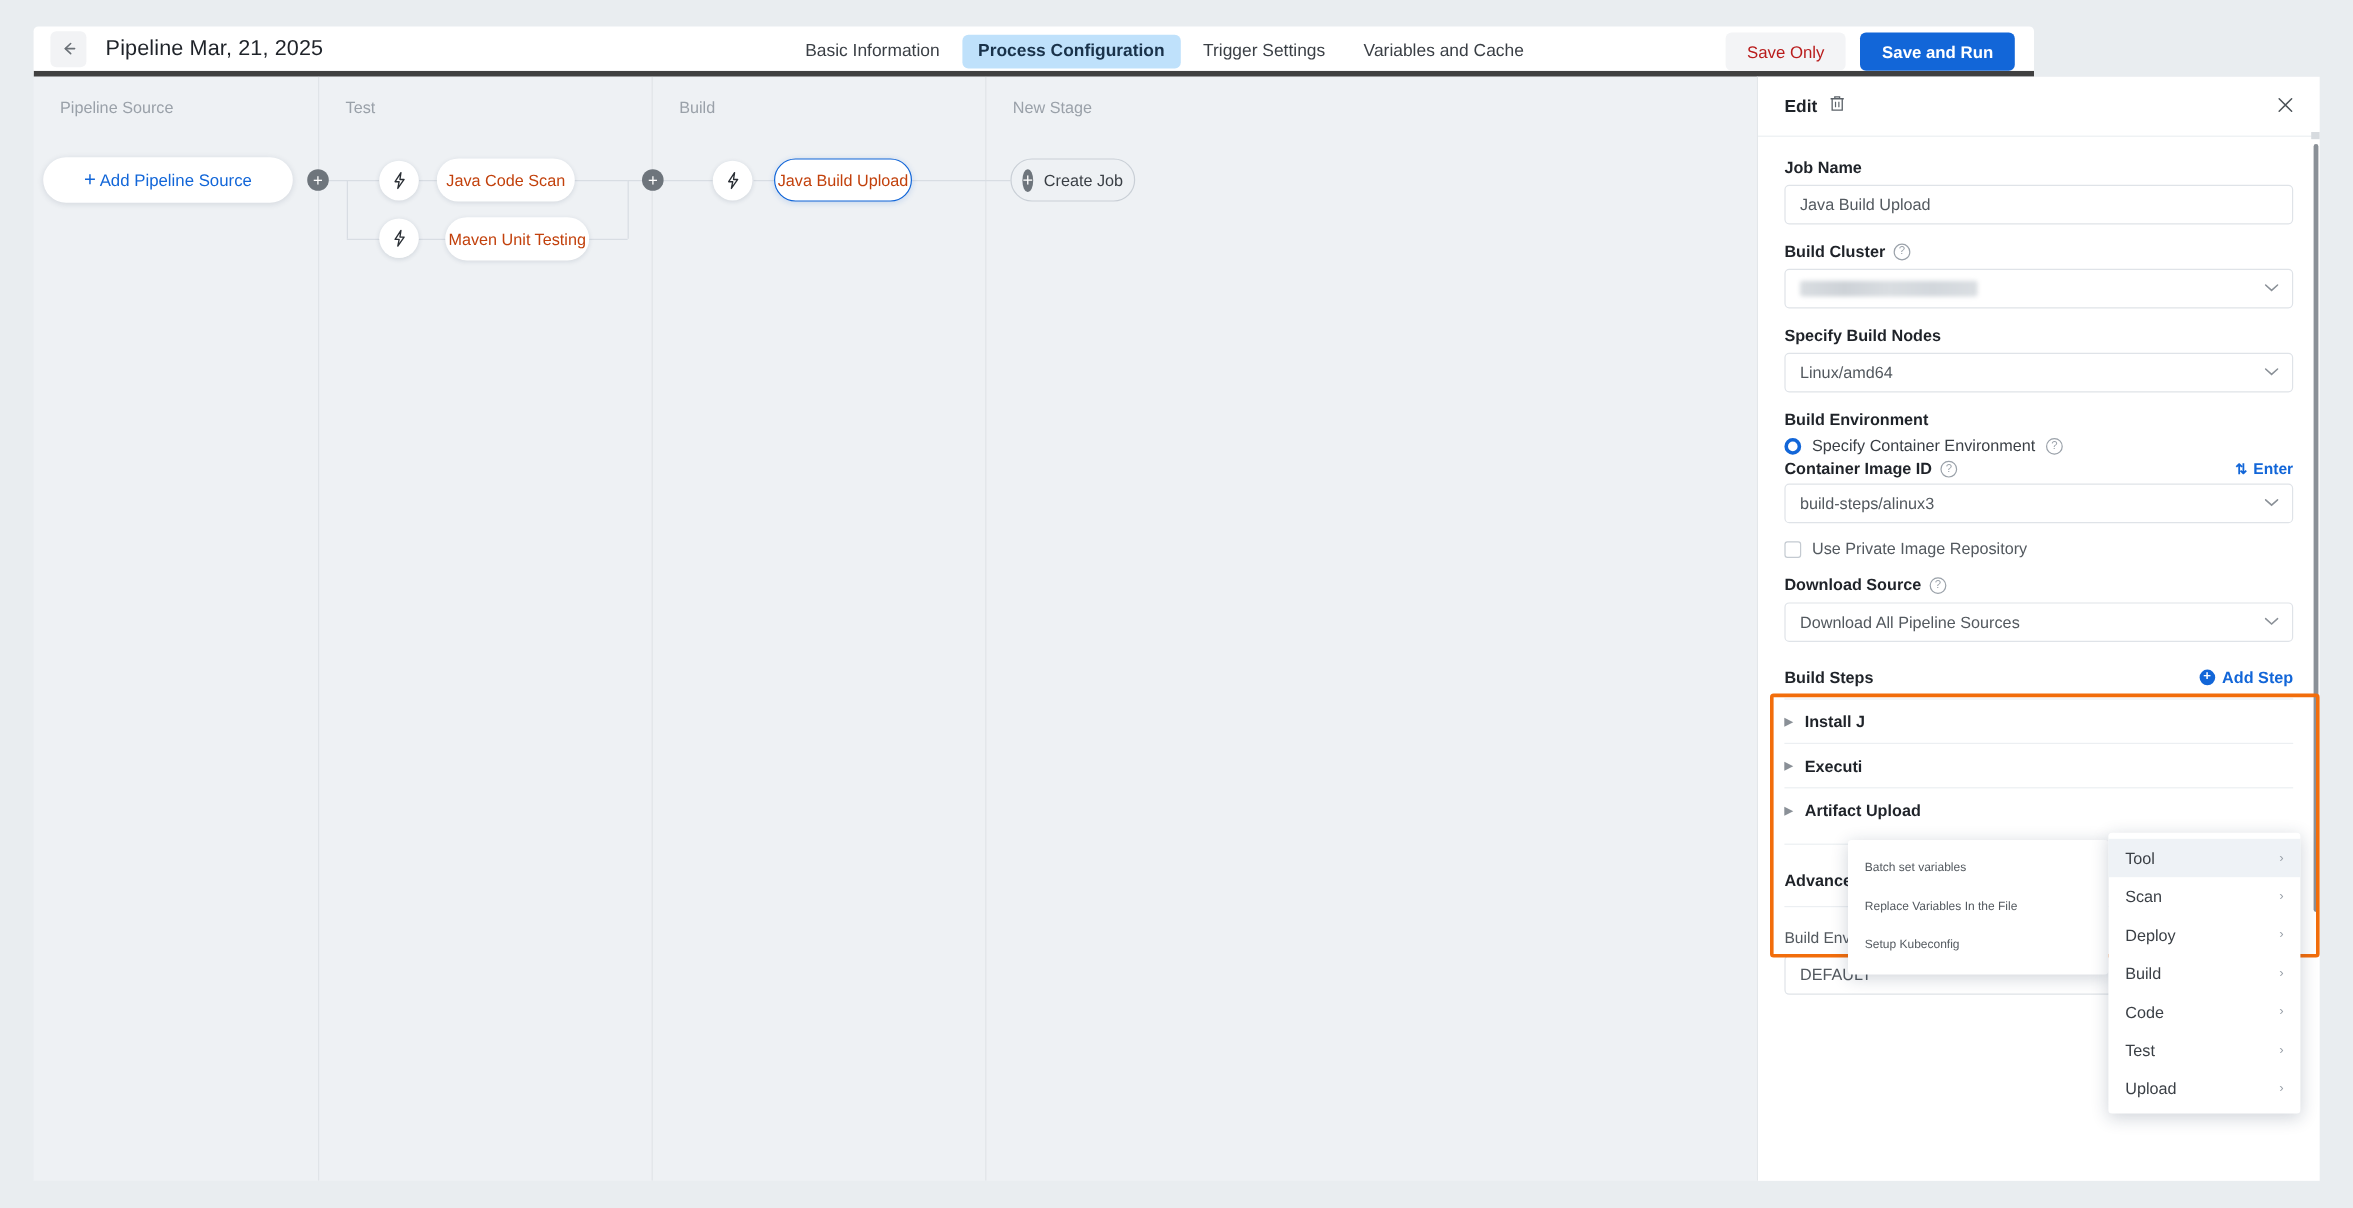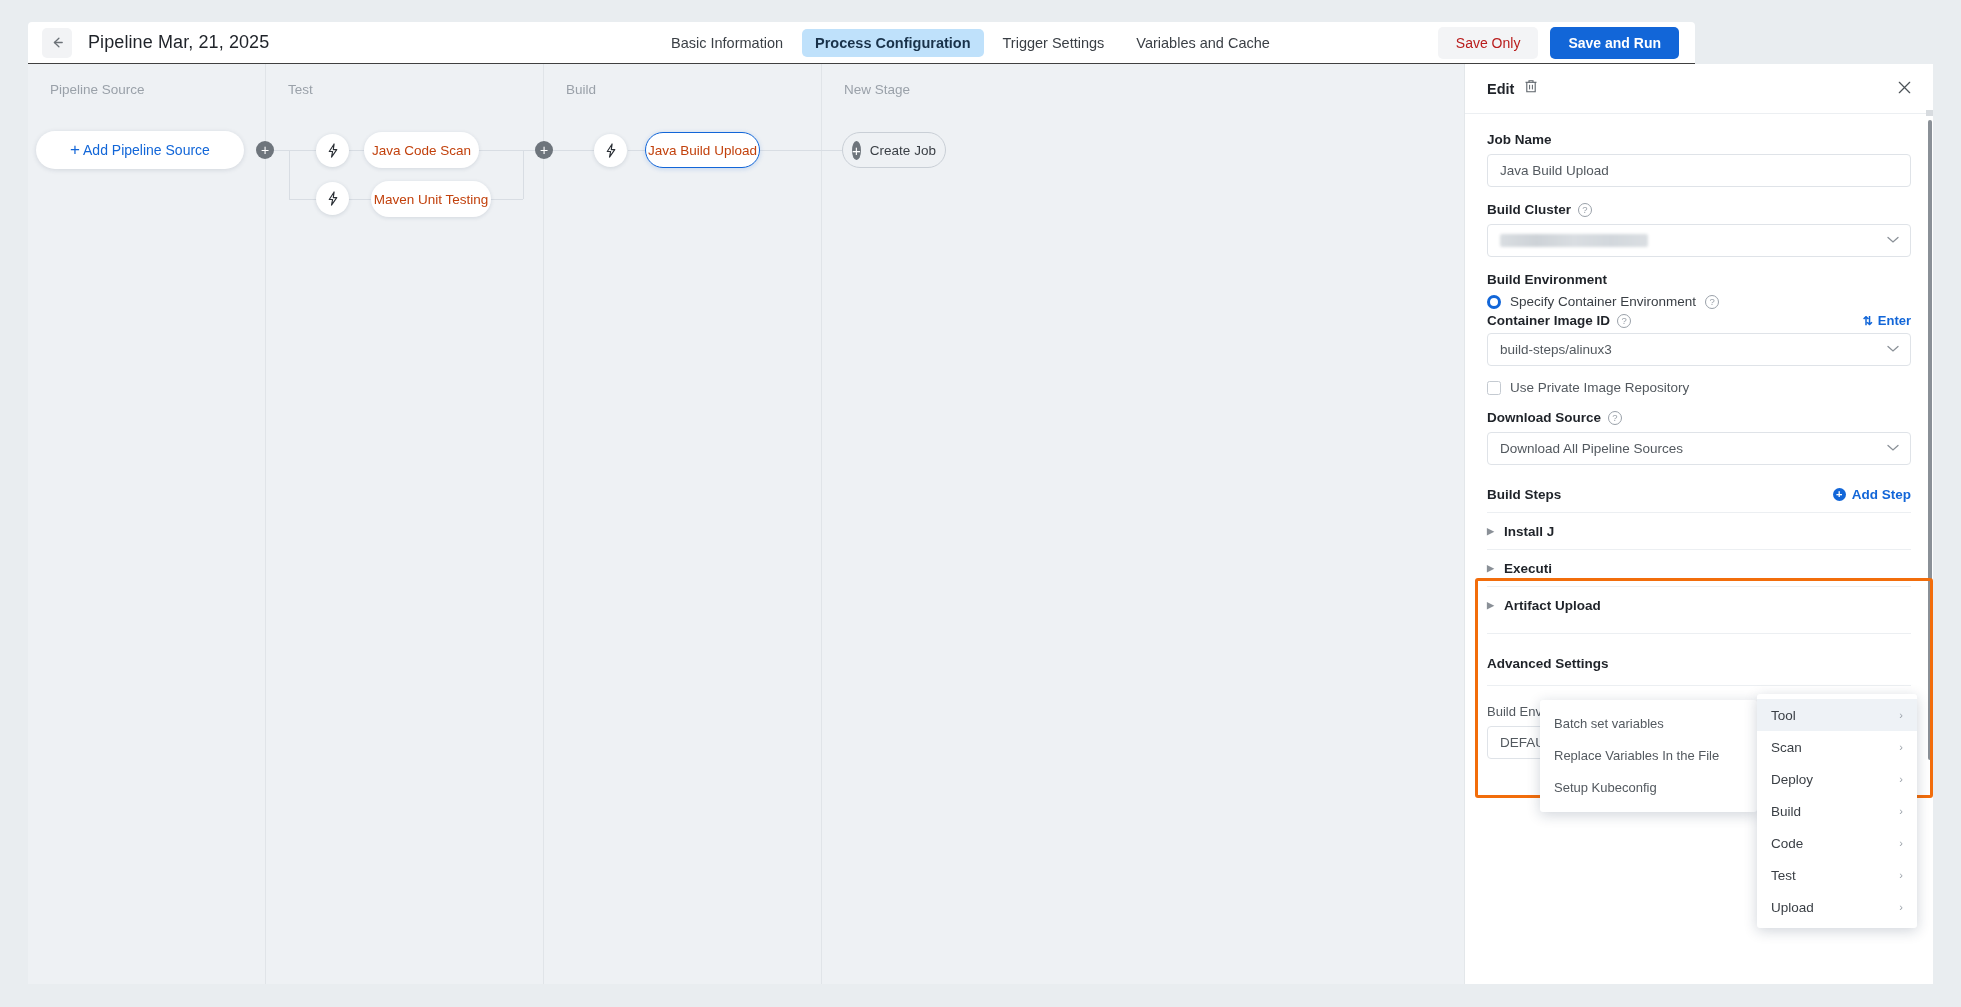--- a/index.html
+++ b/index.html
@@ -17,21 +17,21 @@
 
   
   .topbar {
     position: absolute;
     left: 28px; top: 22px;
     width: 1667px; height: 42px;
     background: #ffffff;
     border-radius: 4px 4px 0 0;
     display: flex;
     align-items: center;
-    border-bottom: 1px solid #404040;
+    border-bottom: 5px solid #404040;
   }
   .back-btn {
     width: 30px; height: 30px;
     margin-left: 14px;
     border-radius: 5px;
     background: #f2f3f5;
     display: flex; align-items: center; justify-content: center;
     cursor: pointer;
     color: #6b7177;
     font-size: 16px;
@@ -342,21 +342,21 @@
     background: #ffffff;
     border-radius: 3px;
     box-shadow: 0 3px 14px rgba(20,40,70,.20);
     padding: 7px 0 9px 0;
     z-index: 55;
   }
   .menu2-item {
     height: 32px;
     display: flex; align-items: center;
     padding: 0 14px;
-    font-size: 13px; color: #53595f;
+    font-size: 10px; color: #53595f;
     cursor: pointer;
     white-space: nowrap;
   }
   .panel-scroll-thumb {
     position: absolute;
     right: 29px; top: 120px;
     width: 4px; height: 640px;
     background: #8a9097;
     border-radius: 2px;
     z-index: 35;
@@ -505,20 +505,31 @@
         <div class="select">
           <span class="redacted"></span>
           <span class="chev">
             <svg width="12" height="8" viewBox="0 0 12 8">
                 <path d="M1 1.5 L6 6 L11 1.5" fill="none" stroke="#8a9097" stroke-width="1.3" stroke-linecap="round"></path>
               </svg>
           </span>
         </div>
       </div>
 
+      <div class="field">
+        <div class="field-label">Specify Build Nodes</div>
+        <div class="select">
+          <span>Linux/amd64</span>
+          <span class="chev">
+            <svg width="12" height="8" viewBox="0 0 12 8">
+                <path d="M1 1.5 L6 6 L11 1.5" fill="none" stroke="#8a9097" stroke-width="1.3" stroke-linecap="round"></path>
+              </svg>
+          </span>
+        </div>
+      </div>
 
       <div class="field" style="margin-bottom:4px;">
         <div class="field-label">Build Environment</div>
         <div class="radio-row">
           <span class="radio"></span>
           <span class="radio-label">Specify Container Environment</span>
           <span class="q-icon">?</span>
         </div>
       </div>
 

